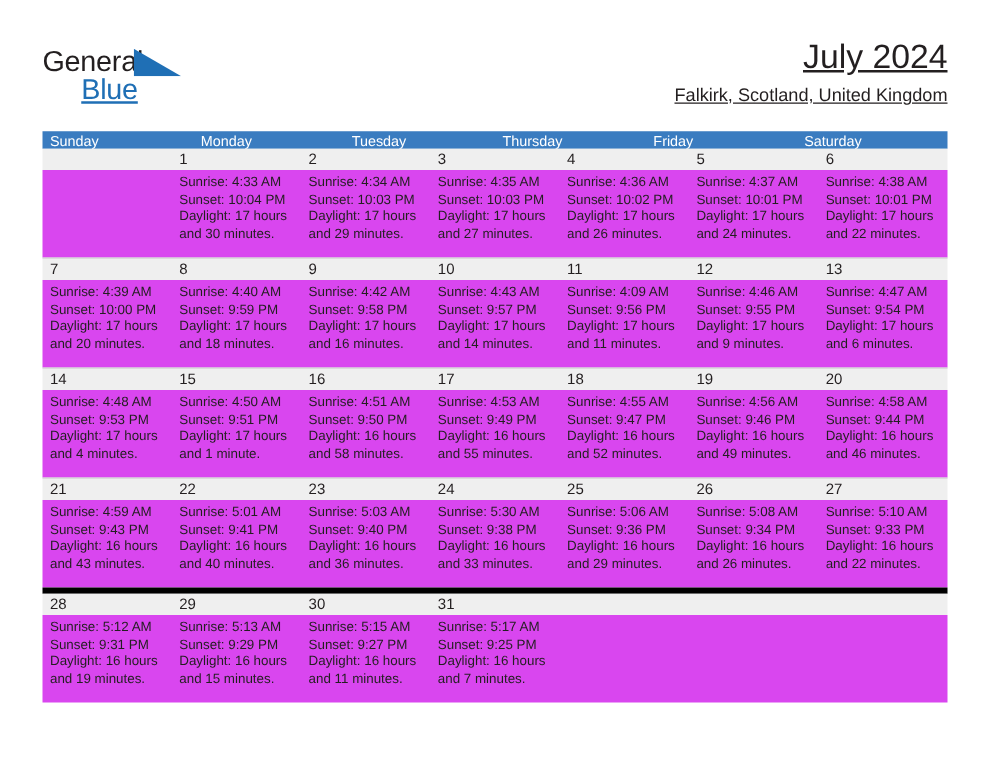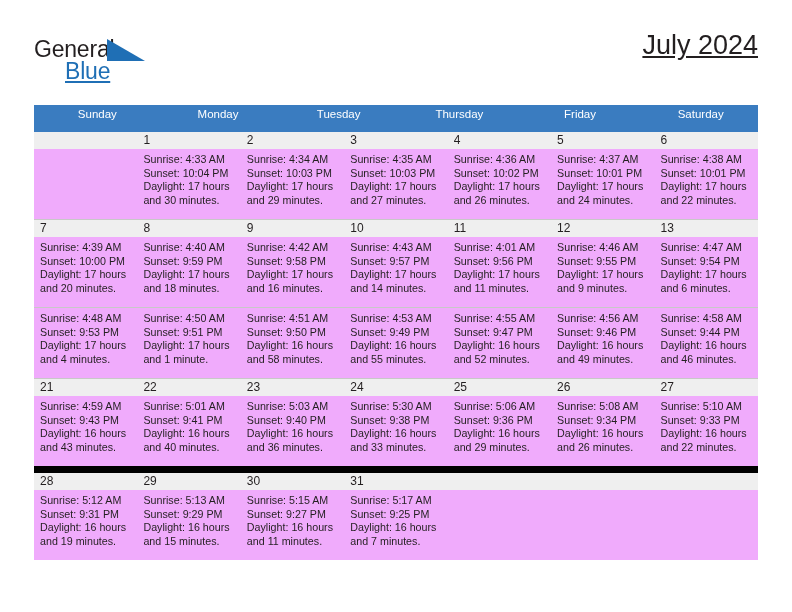--- a/index.html
+++ b/index.html
@@ -82,58 +82,57 @@
   
   .calendar {
     position: absolute;
     left: 34px;
     top: 105px;
     width: 724px;
   }
   .weekdays {
     display: flex;
     background: #3a7cc0;
-    height: 27px;
-    text-align: center;
+    height: 14px;
   }
   .weekday {
     flex: 1 1 0;
     color: #ffffff;
     font-size: 11.5px;
     line-height: 19px;
     padding-left: 6px;
     box-sizing: border-box;
     white-space: nowrap;
     overflow: hidden;
   }
   .week {
     position: relative;
   }
   .week + .week {
     border-top: 1px solid #c8c8c8;
   }
   .week.blue-sep {
-    border-top: 7px solid #000000;
+    border-top: 5px solid #000000;
   }
   .numbers-row {
     display: flex;
     background: #efefef;
     height: 17px;
   }
   .numbers-row .cell-num {
     flex: 1 1 0;
     font-size: 12px;
     line-height: 17px;
     padding-left: 6px;
     box-sizing: border-box;
     color: #231f20;
   }
   .details-row {
     display: flex;
-    background: #f0abfc;
+    background: #d946ef;
     height: 70px;
   }
   .cell-detail {
     flex: 1 1 0;
     padding: 4px 6px 0 6px;
     box-sizing: border-box;
     font-size: 10.7px;
     line-height: 13.6px;
     color: #231f20;
   }
@@ -154,20 +153,21 @@
       <span class="logo-triangle">
         <svg width="38" height="22" viewBox="0 0 38 22" xmlns="http://www.w3.org/2000/svg">
           <polygon points="0,0 38,22 0,22" fill="#1f6fb5"></polygon>
         </svg>
       </span>
       <span class="logo-blue">Blue</span>
     </div>
 
     <div class="title-block">
       <div class="cal-title">July 2024</div>
+      <div class="cal-subtitle">Falkirk, Scotland, United Kingdom</div>
     </div>
 
   </div>
 
   <div class="calendar">
     <div class="weekdays" id="weekday-row">
         <div class="weekday">Sunday</div>
         <div class="weekday">Monday</div>
         <div class="weekday">Tuesday</div>
         <div class="weekday">Thursday</div>
@@ -254,40 +254,49 @@
               <div>Daylight: 17 hours</div>
               <div>and 16 minutes.</div>
             </div>
             <div class="cell-detail">
               <div>Sunrise: 4:43 AM</div>
               <div>Sunset: 9:57 PM</div>
               <div>Daylight: 17 hours</div>
               <div>and 14 minutes.</div>
             </div>
             <div class="cell-detail">
-              <div>Sunrise: 4:01 AM</div>
+              <div>Sunrise: 4:09 AM</div>
               <div>Sunset: 9:56 PM</div>
               <div>Daylight: 17 hours</div>
               <div>and 11 minutes.</div>
             </div>
             <div class="cell-detail">
               <div>Sunrise: 4:46 AM</div>
               <div>Sunset: 9:55 PM</div>
               <div>Daylight: 17 hours</div>
               <div>and 9 minutes.</div>
             </div>
             <div class="cell-detail">
               <div>Sunrise: 4:47 AM</div>
               <div>Sunset: 9:54 PM</div>
               <div>Daylight: 17 hours</div>
               <div>and 6 minutes.</div>
             </div>
           </div>
         </div>
         <div class="week">
+          <div class="numbers-row">
+            <div class="cell-num">14</div>
+            <div class="cell-num">15</div>
+            <div class="cell-num">16</div>
+            <div class="cell-num">17</div>
+            <div class="cell-num">18</div>
+            <div class="cell-num">19</div>
+            <div class="cell-num">20</div>
+          </div>
           <div class="details-row">
             <div class="cell-detail">
               <div>Sunrise: 4:48 AM</div>
               <div>Sunset: 9:53 PM</div>
               <div>Daylight: 17 hours</div>
               <div>and 4 minutes.</div>
             </div>
             <div class="cell-detail">
               <div>Sunrise: 4:50 AM</div>
               <div>Sunset: 9:51 PM</div>

